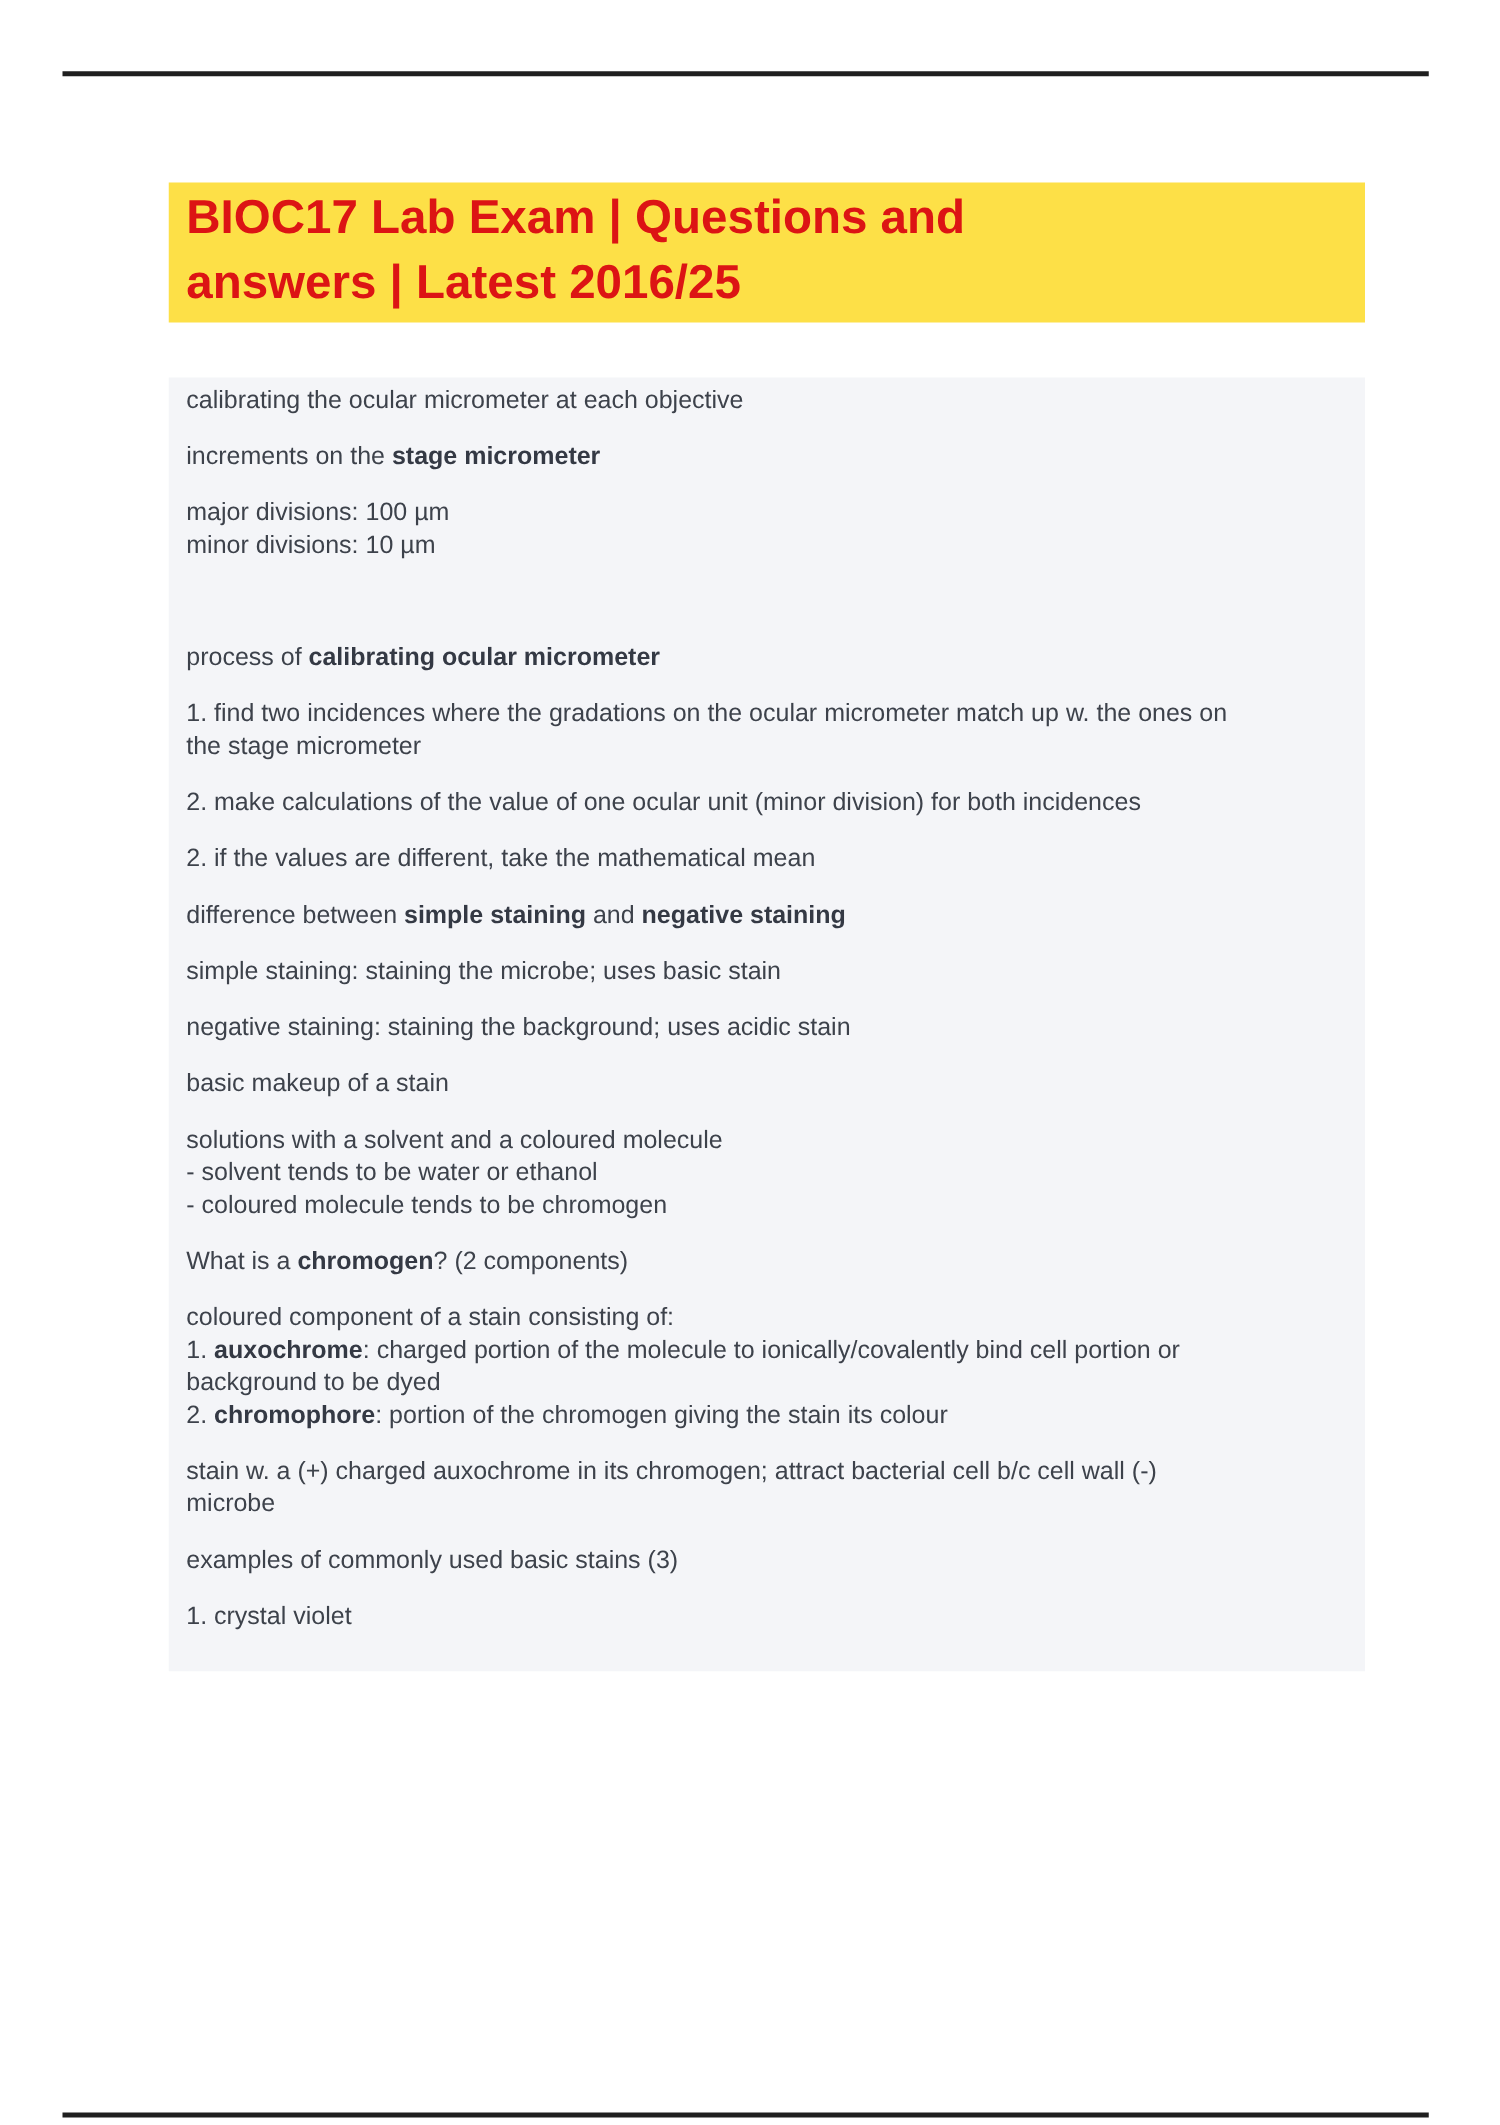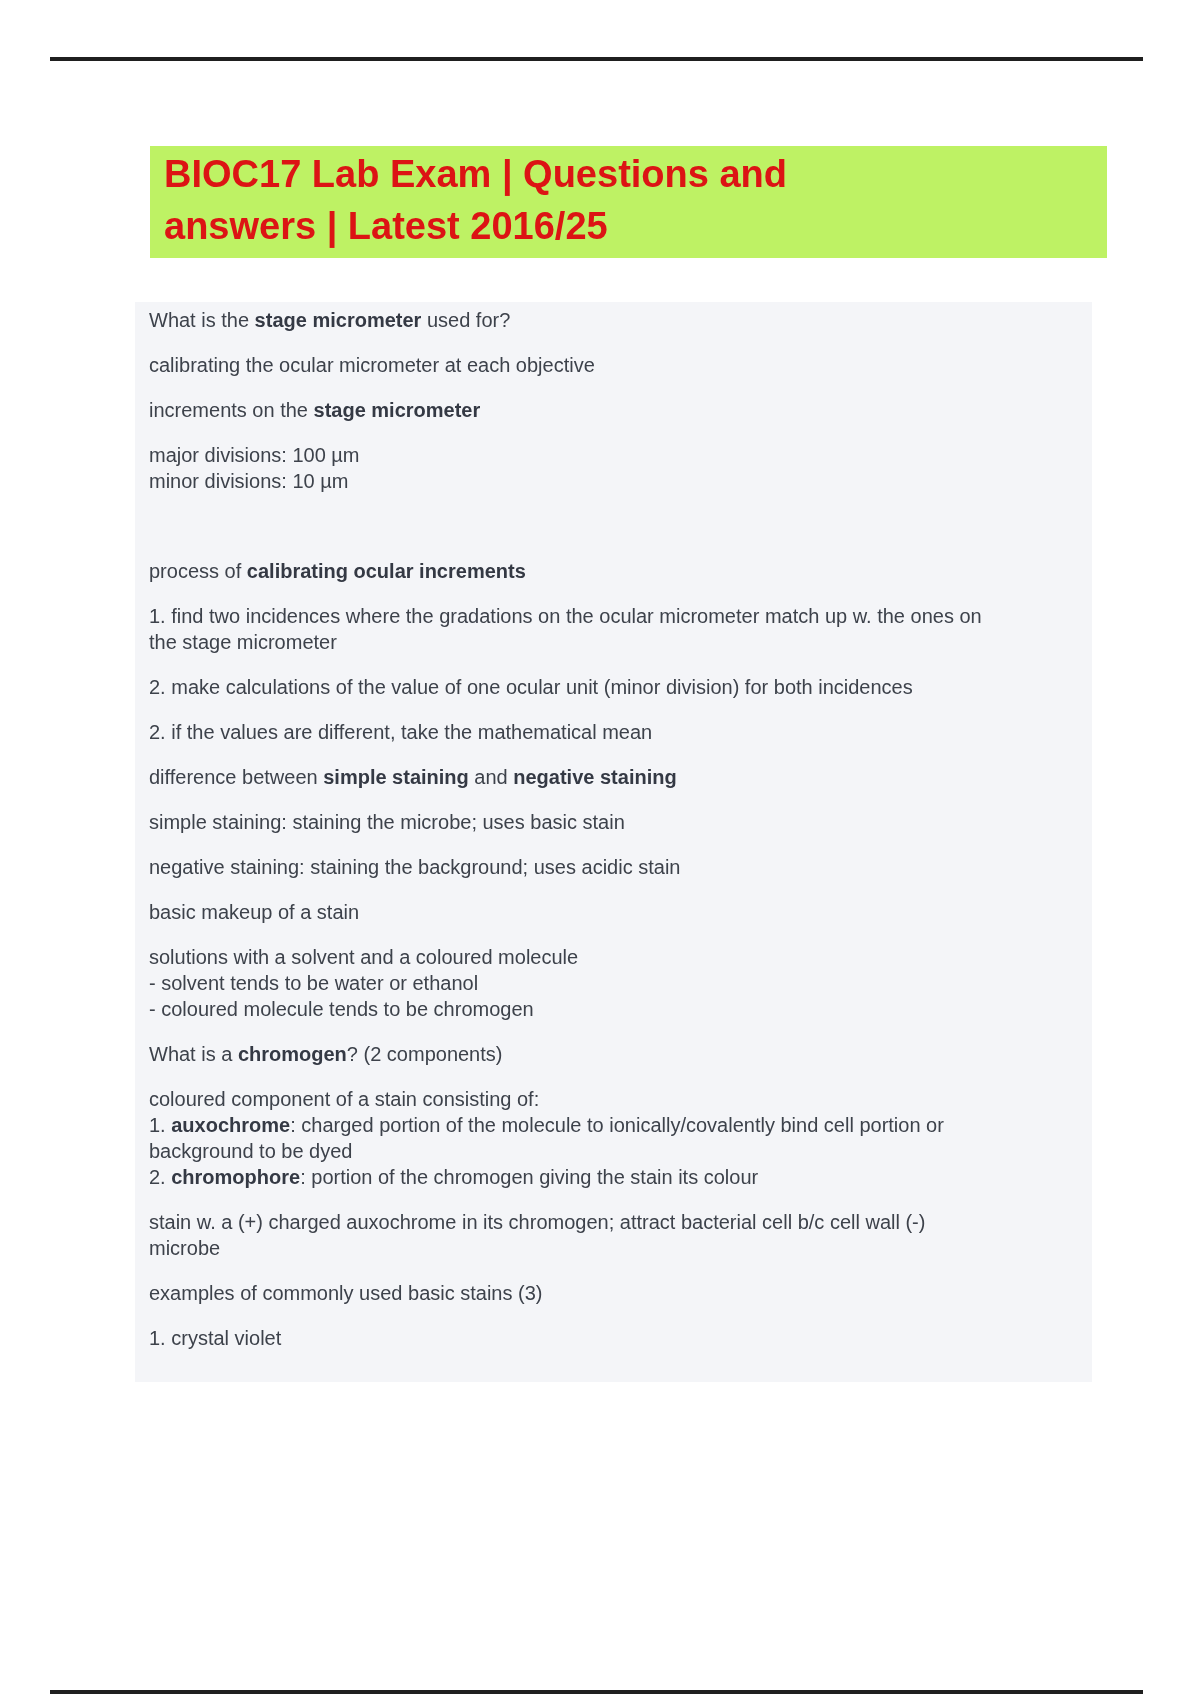--- a/index.html
+++ b/index.html
@@ -20,25 +20,25 @@
     left: 50px;
     width: 1093px;
     height: 4px;
     background: #1f1f1f;
   }
   .rule.top { top: 57px; }
   .rule.bottom { top: 1690px; }
 
   .title-block {
     position: absolute;
-    left: 150px;
+    left: 135px;
     top: 146px;
     width: 957px;
     box-sizing: border-box;
-    background: #bef264;
+    background: #fde047;
     padding: 2px 14px 6px 14px;
   }
   .title-block h1 {
     margin: 0;
     font-size: 38px;
     line-height: 52px;
     font-weight: 700;
     color: #dc1414;
     letter-spacing: 0px;
   }
@@ -76,31 +76,30 @@
 <div class="page">
 
   <div class="rule top"></div>
 
   <div class="title-block">
     <h1><span>BIOC17 Lab Exam | Questions and</span><br><span>answers | Latest 2016/25</span></h1>
   </div>
 
   <div class="content-block">
 
-    <p><span>What is the </span><span class="b">stage micrometer</span><span> used for?</span></p>
 
     <p><span>calibrating the ocular micrometer at each objective</span></p>
 
     <p><span>increments on the </span><span class="b">stage micrometer</span></p>
 
     <p><span>major divisions: 100 µm</span><br><span>minor divisions: 10 µm</span></p>
 
     <p class="spacer"></p>
 
-    <p><span>process of </span><span class="b">calibrating ocular increments</span></p>
+    <p><span>process of </span><span class="b">calibrating ocular micrometer</span></p>
 
     <p><span>1. find two incidences where the gradations on the ocular micrometer match up w. the ones on</span><br><span>the stage micrometer</span></p>
 
     <p class="sp"><span>2. make calculations of the value of one ocular unit (minor division) for both incidences</span></p>
 
     <p class="sp"><span>2. if the values are different, take the mathematical mean</span></p>
 
     <p><span>difference between </span><span class="b">simple staining</span><span> and </span><span class="b">negative staining</span></p>
 
     <p><span>simple staining: staining the microbe; uses basic stain</span></p>

